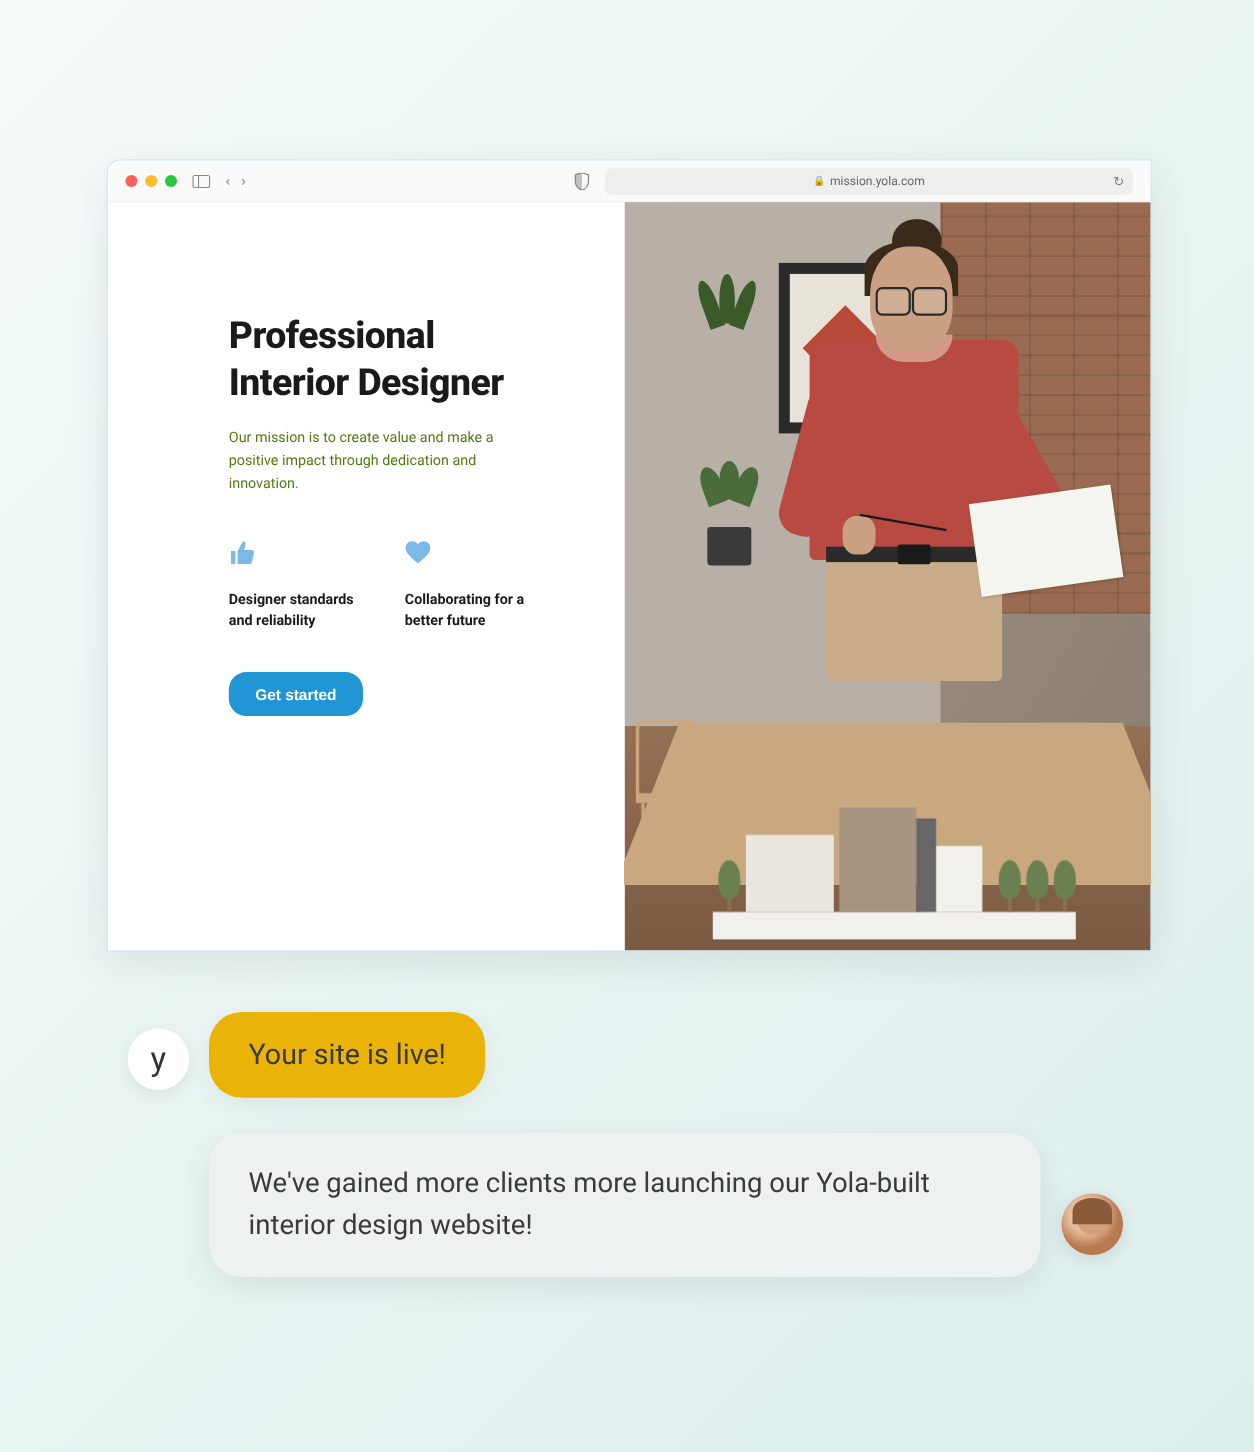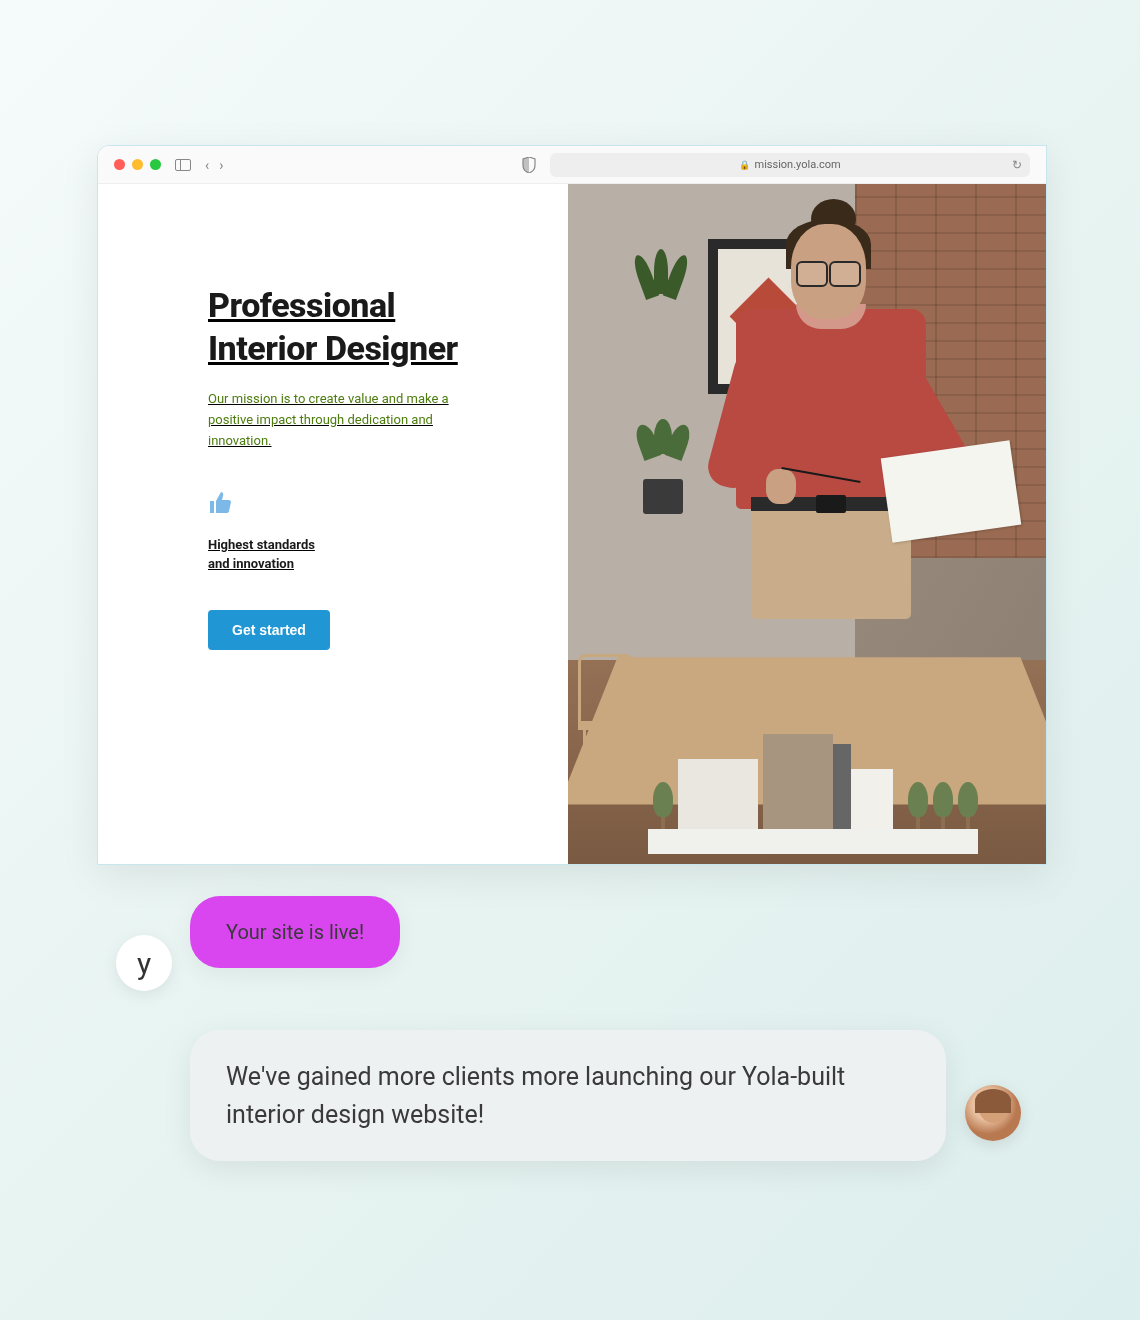--- a/index.html
+++ b/index.html
@@ -80,21 +80,20 @@
   right: 8px;
   font-size: 12px;
   color: #888;
 }
 
 .lock-icon { font-size: 9px; color: #888; }
 
 .page-content {
   display: flex;
   height: calc(100% - 38px);
-  text-decoration: underline;
 }
 
 .page-left {
   width: 470px;
   padding: 100px 50px 50px 110px;
 }
 
 .page-right {
   flex: 1;
   background: linear-gradient(120deg, #a89b8e 0%, #8a7d70 100%);
@@ -142,21 +141,21 @@
 }
 
 .cta-button {
   margin-top: 36px;
   background: #2196d4;
   color: #fff;
   border: none;
   padding: 12px 24px;
   font-size: 14px;
   font-weight: 600;
-  border-radius: 4px;
+  border-radius: 16px;
   cursor: pointer;
 }
 
 
 .scene {
   position: absolute;
   inset: 0;
 }
 
 .wall-left {
@@ -327,26 +326,26 @@
   align-items: center;
   justify-content: center;
   font-size: 30px;
   font-weight: 400;
   color: #333;
   box-shadow: 0 4px 16px rgba(0,0,0,0.08);
 }
 
 .bubble1 {
   position: absolute;
-  top: 896px;
+  top: 920px;
   left: 190px;
-  background: #d946ef;
+  background: #eab308;
   border-radius: 30px;
   padding: 24px 36px;
-  font-size: 20px;
+  font-size: 26px;
   color: #3a3a3a;
   box-shadow: 0 6px 24px rgba(0,0,0,0.06);
 }
 
 .bubble2 {
   position: absolute;
   top: 1030px;
   left: 190px;
   width: 756px;
   background: #eef1f2;
@@ -414,21 +413,29 @@
       </h1>
       <p class="hero-desc">Our mission is to create value and make a positive impact through dedication and innovation.</p>
 
       <div class="features">
         <div class="feature">
           <div class="feature-icon">
             <svg viewBox="0 0 24 22">
                 <path d="M2 10h4v12H2zM8 22V10l5-9c1 0 3 1 2 4l-1 4h7c1 0 2 1 2 2l-2 9c0 1-1 2-2 2H8z"></path>
               </svg>
           </div>
-          <div class="feature-text">Highest standards and innovation</div>
+          <div class="feature-text">Designer standards and reliability</div>
+        </div>
+        <div class="feature">
+          <div class="feature-icon">
+            <svg viewBox="0 0 24 22">
+                <path d="M12 21s-9-6-11-12C0 4 3 1 7 1c2 0 4 1 5 3 1-2 3-3 5-3 4 0 7 3 6 8-2 6-11 12-11 12z"></path>
+              </svg>
+          </div>
+          <div class="feature-text">Collaborating for a better future</div>
         </div>
       </div>
 
       <button class="cta-button">Get started</button>
     </div>
 
     <div class="page-right">
       <div class="scene">
         <div class="wall-left"></div>
         <div class="wall-right"></div>

